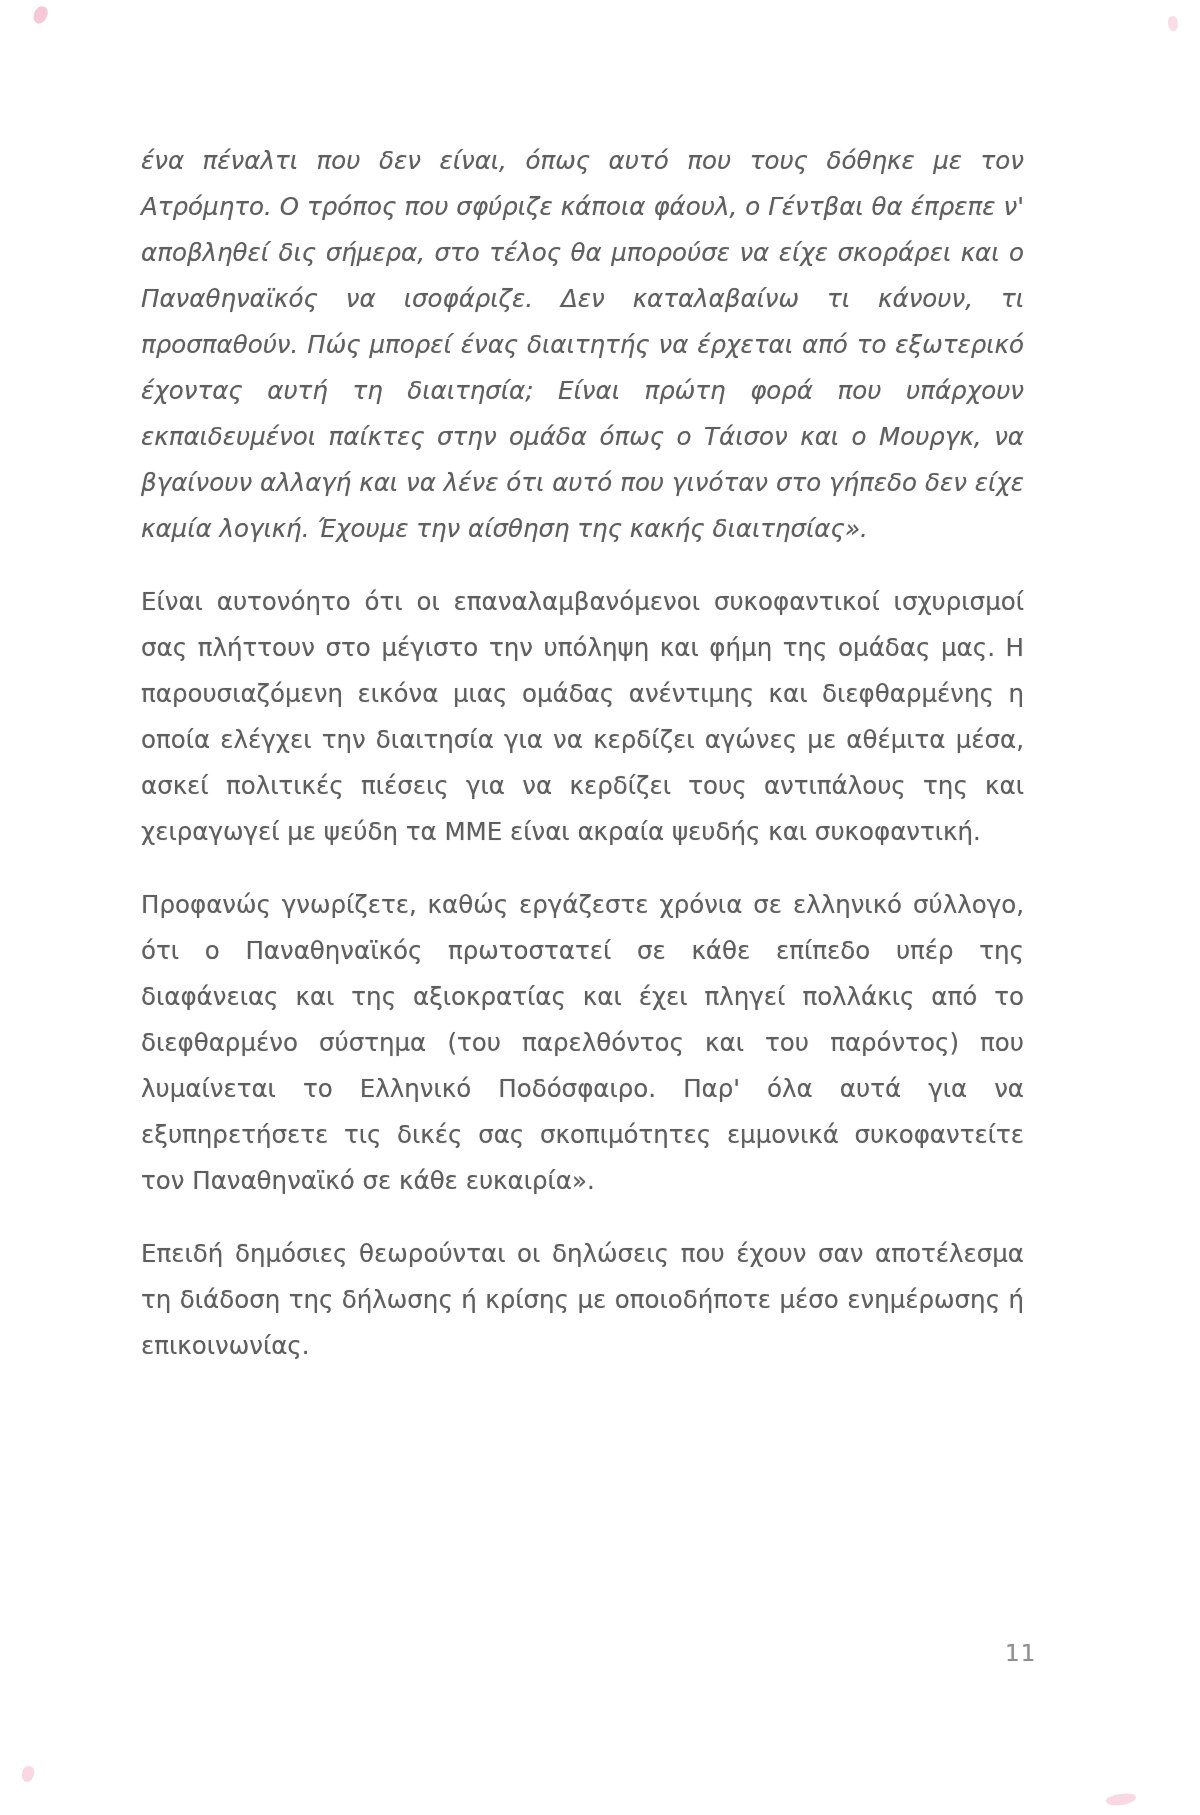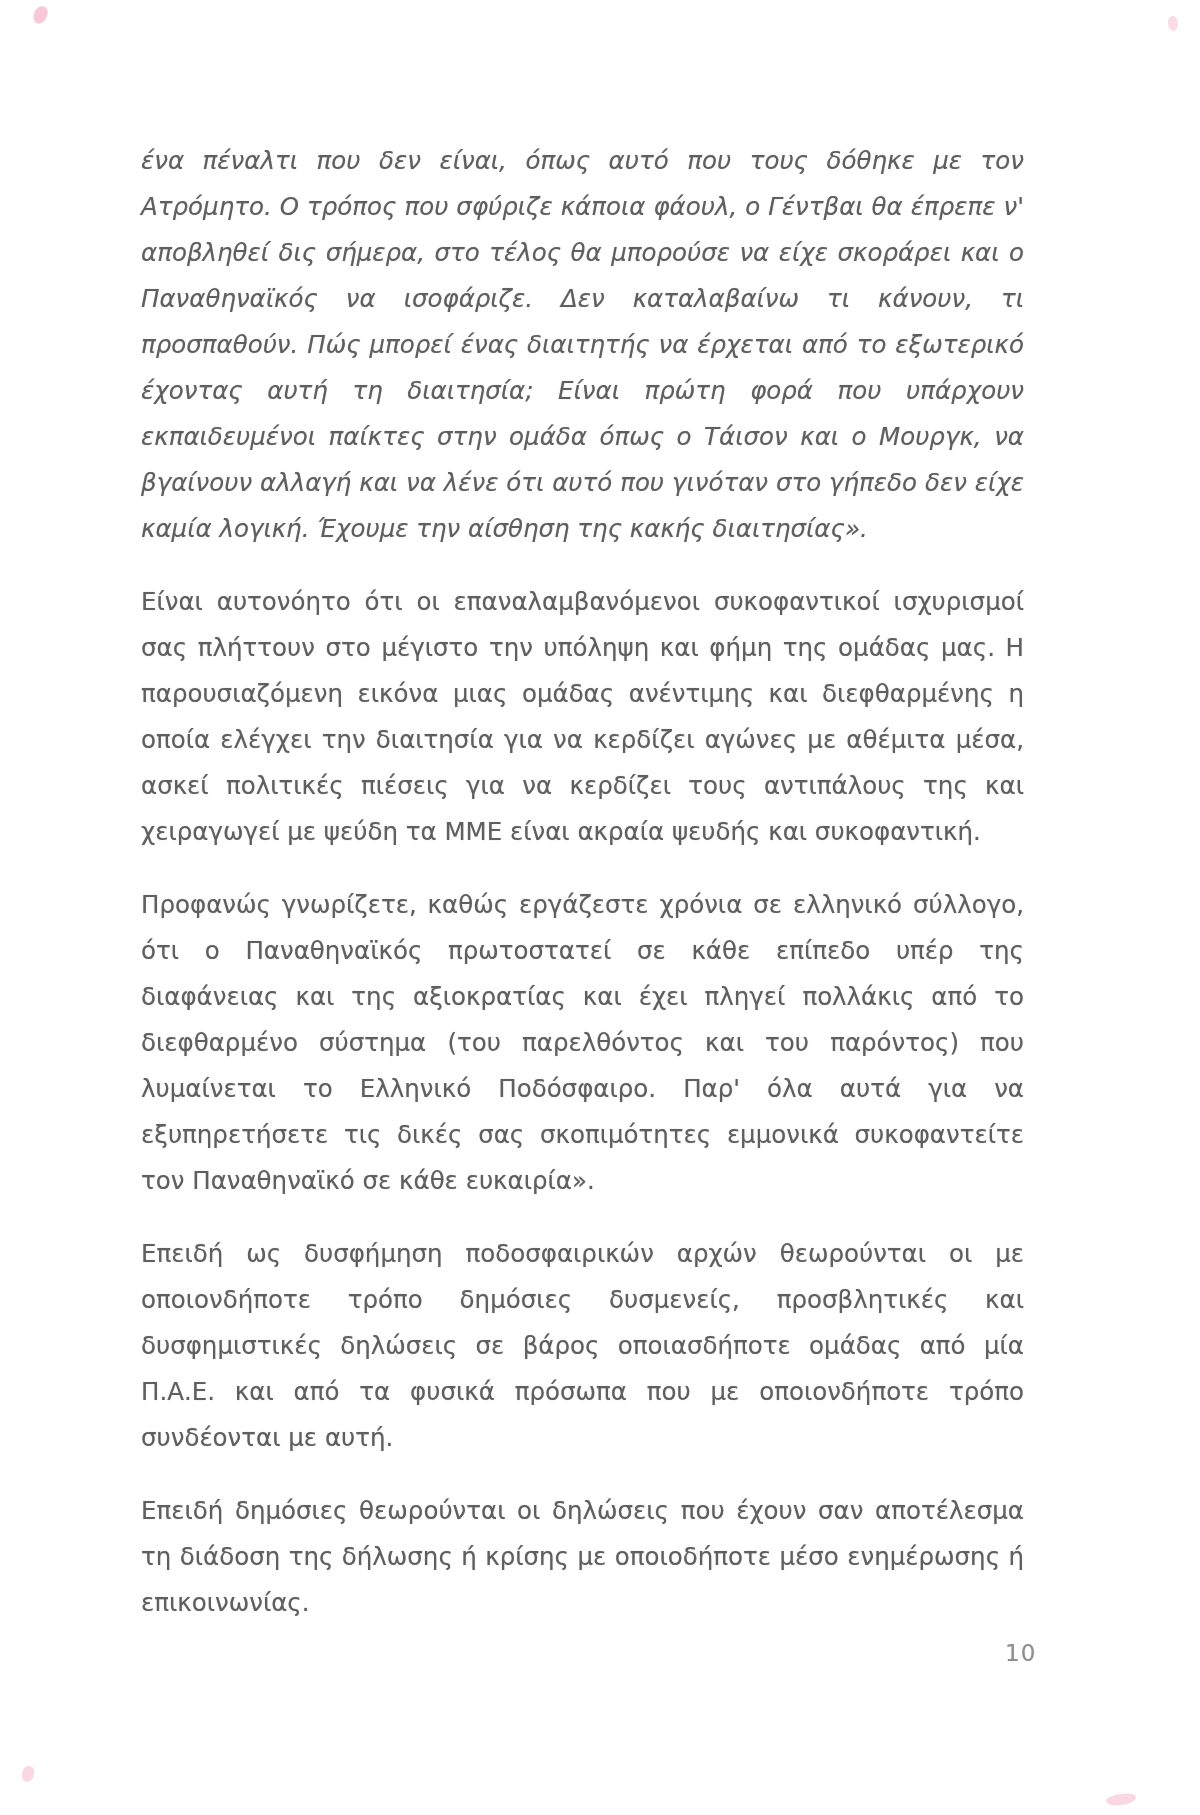--- a/index.html
+++ b/index.html
@@ -72,21 +72,20 @@
 
   <div class="content">
 
     <p class="quote">ένα πέναλτι που δεν είναι, όπως αυτό που τους δόθηκε με τον Ατρόμητο. Ο τρόπος που σφύριζε κάποια φάουλ, ο Γέντβαι θα έπρεπε ν' αποβληθεί δις σήμερα, στο τέλος θα μπορούσε να είχε σκοράρει και ο Παναθηναϊκός να ισοφάριζε. Δεν καταλαβαίνω τι κάνουν, τι προσπαθούν. Πώς μπορεί ένας διαιτητής να έρχεται από το εξωτερικό έχοντας αυτή τη διαιτησία; Είναι πρώτη φορά που υπάρχουν εκπαιδευμένοι παίκτες στην ομάδα όπως ο Τάισον και ο Μουργκ, να βγαίνουν αλλαγή και να λένε ότι αυτό που γινόταν στο γήπεδο δεν είχε καμία λογική. Έχουμε την αίσθηση της κακής διαιτησίας».</p>
 
 
     <p>Είναι αυτονόητο ότι οι επαναλαμβανόμενοι συκοφαντικοί ισχυρισμοί σας πλήττουν στο μέγιστο την υπόληψη και φήμη της ομάδας μας. Η παρουσιαζόμενη εικόνα μιας ομάδας ανέντιμης και διεφθαρμένης η οποία ελέγχει την διαιτησία για να κερδίζει αγώνες με αθέμιτα μέσα, ασκεί πολιτικές πιέσεις για να κερδίζει τους αντιπάλους της και χειραγωγεί με ψεύδη τα ΜΜΕ είναι ακραία ψευδής και συκοφαντική.</p>
 
     <p>Προφανώς γνωρίζετε, καθώς εργάζεστε χρόνια σε ελληνικό σύλλογο, ότι ο Παναθηναϊκός πρωτοστατεί σε κάθε επίπεδο υπέρ της διαφάνειας και της αξιοκρατίας και έχει πληγεί πολλάκις από το διεφθαρμένο σύστημα (του παρελθόντος και του παρόντος) που λυμαίνεται το Ελληνικό Ποδόσφαιρο. Παρ' όλα αυτά για να εξυπηρετήσετε τις δικές σας σκοπιμότητες εμμονικά συκοφαντείτε τον Παναθηναϊκό σε κάθε ευκαιρία».</p>
 
-    <p>Επειδή ως δυσφήμηση ποδοσφαιρικών αρχών θεωρούνται οι με οποιονδήποτε τρόπο δημόσιες δυσμενείς, προσβλητικές και δυσφημιστικές δηλώσεις σε βάρος οποιασδήποτε ομάδας από μία Π.Α.Ε. και από τα φυσικά πρόσωπα που με οποιονδήποτε τρόπο συνδέονται με αυτή.</p>
 
     <p>Επειδή δημόσιες θεωρούνται οι δηλώσεις που έχουν σαν αποτέλεσμα τη διάδοση της δήλωσης ή κρίσης με οποιοδήποτε μέσο ενημέρωσης ή επικοινωνίας.</p>
 
   </div>
 
-  <div class="page-number">10</div>
+  <div class="page-number">11</div>
 
 </div>
 
 </body></html>

